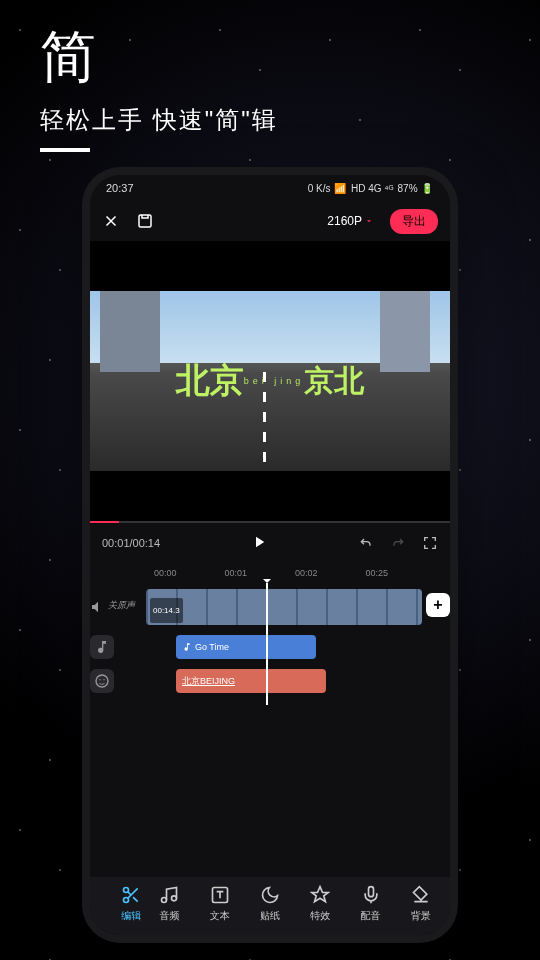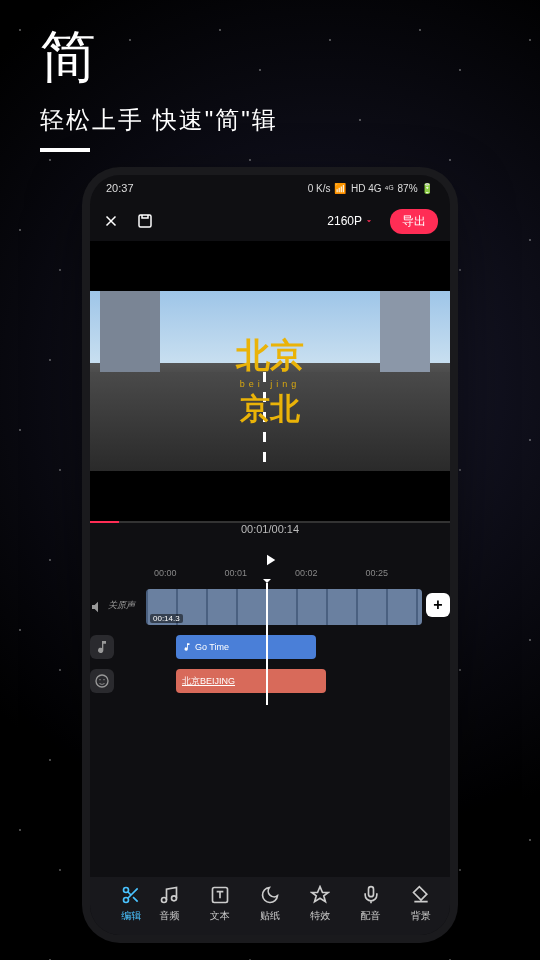--- a/index.html
+++ b/index.html
@@ -40,21 +40,21 @@
 }
 .statusbar .right { display: flex; gap: 4px; align-items: center; font-size: 10px; justify-content: flex-end; }
 
 .topbar {
   height: 40px; display: flex; align-items: center; padding: 0 12px; gap: 16px;
 }
 .topbar .ico { width: 18px; height: 18px; color: #fff; }
 .spacer { flex: 1; }
 .res { font-size: 12px; color: #fff; display: flex; align-items: center; gap: 2px; }
 .export-btn {
-  background: #ff2d55; color: #ffffff; font-size: 12px;
+  background: #ff2d55; color: #000000; font-size: 12px;
   padding: 4px 12px; border-radius: 12px; border: none;
 }
 
 .preview { height: 280px; background: #000; position: relative; display: flex; align-items: center; justify-content: center; }
 .preview .city {
   width: 100%; height: 180px;
   background: linear-gradient(#9ec5e8 0%, #c8dff0 40%, #555 40%, #333 60%, #222 100%);
   position: relative; overflow: hidden;
 }
 .preview .city::before, .preview .city::after {
@@ -64,33 +64,33 @@
 .preview .city::after { right: 20px; width: 50px; height: 100px; background: #8b97a8; }
 .road {
   position: absolute; bottom: 0; left: 0; right: 0; height: 55%;
   background: linear-gradient(#4a4a4a, #2a2a2a);
 }
 .road::after {
   content: ""; position: absolute; left: 48%; top: 0; bottom: 0; width: 3px;
   background: repeating-linear-gradient(#fff 0 10px, transparent 10px 20px);
 }
 .overlay-text {
-  position: absolute; inset: 0; display: flex; flex-direction: column;
-  align-items: center; justify-content: center; color: #eab308;
+  position: absolute; inset: 0; display: flex; flex-direction: row;
+  align-items: center; justify-content: center; color: #bef264;
 }
 .overlay-text .l1 { font-size: 34px; font-weight: 600; font-family: "KaiTi", serif; }
 .overlay-text .py { font-size: 9px; letter-spacing: 4px; opacity: .9; }
 .overlay-text .l2 { font-size: 30px; font-weight: 600; font-family: "KaiTi", serif; }
 
 .progress-bar { height: 2px; background: #333; position: relative; }
 .progress-bar .fill { position: absolute; left: 0; top: 0; bottom: 0; width: 8%; background: #ff2d55; }
 
 .playbar {
   height: 40px; display: flex; align-items: center; padding: 0 12px; gap: 16px;
-  font-size: 11px; color: #bbb; flex-direction: column;
+  font-size: 11px; color: #bbb;
 }
 .playbar .center { flex: 1; text-align: center; }
 .ctrl-ico { width: 16px; height: 16px; color: #bbb; }
 .ctrl-ico.disabled { opacity: .35; }
 
 .ruler {
   height: 20px; display: flex; font-size: 9px; color: #888;
   padding-left: 64px; gap: 48px; align-items: center;
 }
 
@@ -105,21 +105,21 @@
 .clip {
   position: absolute; top: 2px; bottom: 2px; border-radius: 4px;
   display: flex; align-items: center; padding: 0 6px; font-size: 9px; color: #fff;
 }
 .video-clip {
   left: 0; right: 28px;
   background: repeating-linear-gradient(90deg, #4a6080 0 2px, #6a80a0 2px 30px);
 }
 .video-clip .dur {
   position: absolute; left: 4px; bottom: 2px; font-size: 8px;
-  background: rgba(0,0,0,.5); padding: 0 3px; border-radius: 2px;
+  background: rgba(0,0,0,.5); padding: 8px 3px; border-radius: 2px;
 }
 .add-clip {
   position: absolute; right: 0; top: 6px; width: 24px; height: 24px;
   background: #fff; border-radius: 6px; display: flex; align-items: center; justify-content: center;
   color: #000; font-weight: bold;
 }
 .audio-clip { left: 30px; width: 140px; background: #4a7fd8; }
 .audio-clip svg { width: 10px; height: 10px; margin-right: 3px; }
 .text-clip { left: 30px; width: 150px; background: #d86a5a; text-decoration: underline; }
 .sticker-head { background: #2a2a2e; border-radius: 6px; width: 24px; height: 24px; display: flex; align-items: center; justify-content: center; }

